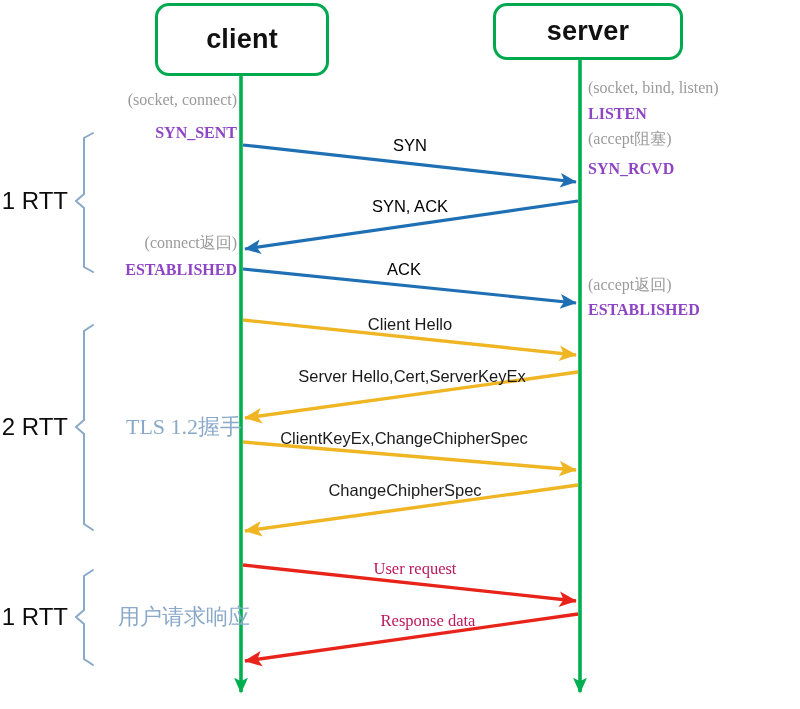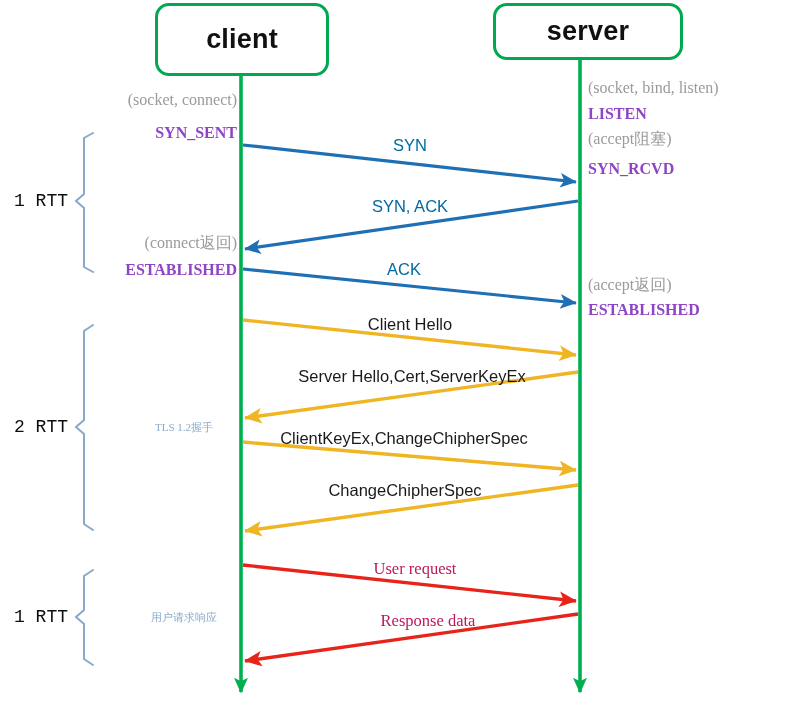--- a/index.html
+++ b/index.html
@@ -43,21 +43,21 @@
     letter-spacing: 0.2px;
   }
   .msg-label {
     position: absolute;
     font-family: "Liberation Sans", sans-serif;
     font-size: 16.5px;
     white-space: nowrap;
     transform: translate(-50%, -50%);
     line-height: 1;
   }
-  .msg-tcp { color: #0369a1; }
+  .msg-tcp { color: #000000; }
   .msg-tls { color: #1a1a1a; }
   .msg-app { color: #be185d; font-family: Liberation Serif, serif; }
   .state-label {
     position: absolute;
     font-family: "Liberation Serif", serif;
     font-weight: bold;
     font-size: 16px;
     color: #8e44c4;
     white-space: nowrap;
     line-height: 1;
@@ -67,31 +67,31 @@
     font-family: "Liberation Serif", serif;
     font-size: 16px;
     color: #9a9a9a;
     white-space: nowrap;
     line-height: 1;
   }
   .anchor-right { transform: translate(-100%, -50%); }
   .anchor-left  { transform: translate(0, -50%); }
   .rtt-label {
     position: absolute;
-    font-family: Liberation Mono, monospace;
-    font-size: 18px;
+    font-family: Liberation Sans, sans-serif;
+    font-size: 24px;
     color: #0d0d0d;
     white-space: nowrap;
     transform: translate(-100%, -50%);
     line-height: 1;
   }
   .phase-label {
     position: absolute;
     font-family: "Liberation Serif", serif;
-    font-size: 11px;
+    font-size: 22px;
     color: #8aa9c9;
     white-space: nowrap;
     transform: translate(-50%, -50%);
     line-height: 1;
   }
 </style>
 </head>
 <body>
 
 <div id="canvas">

